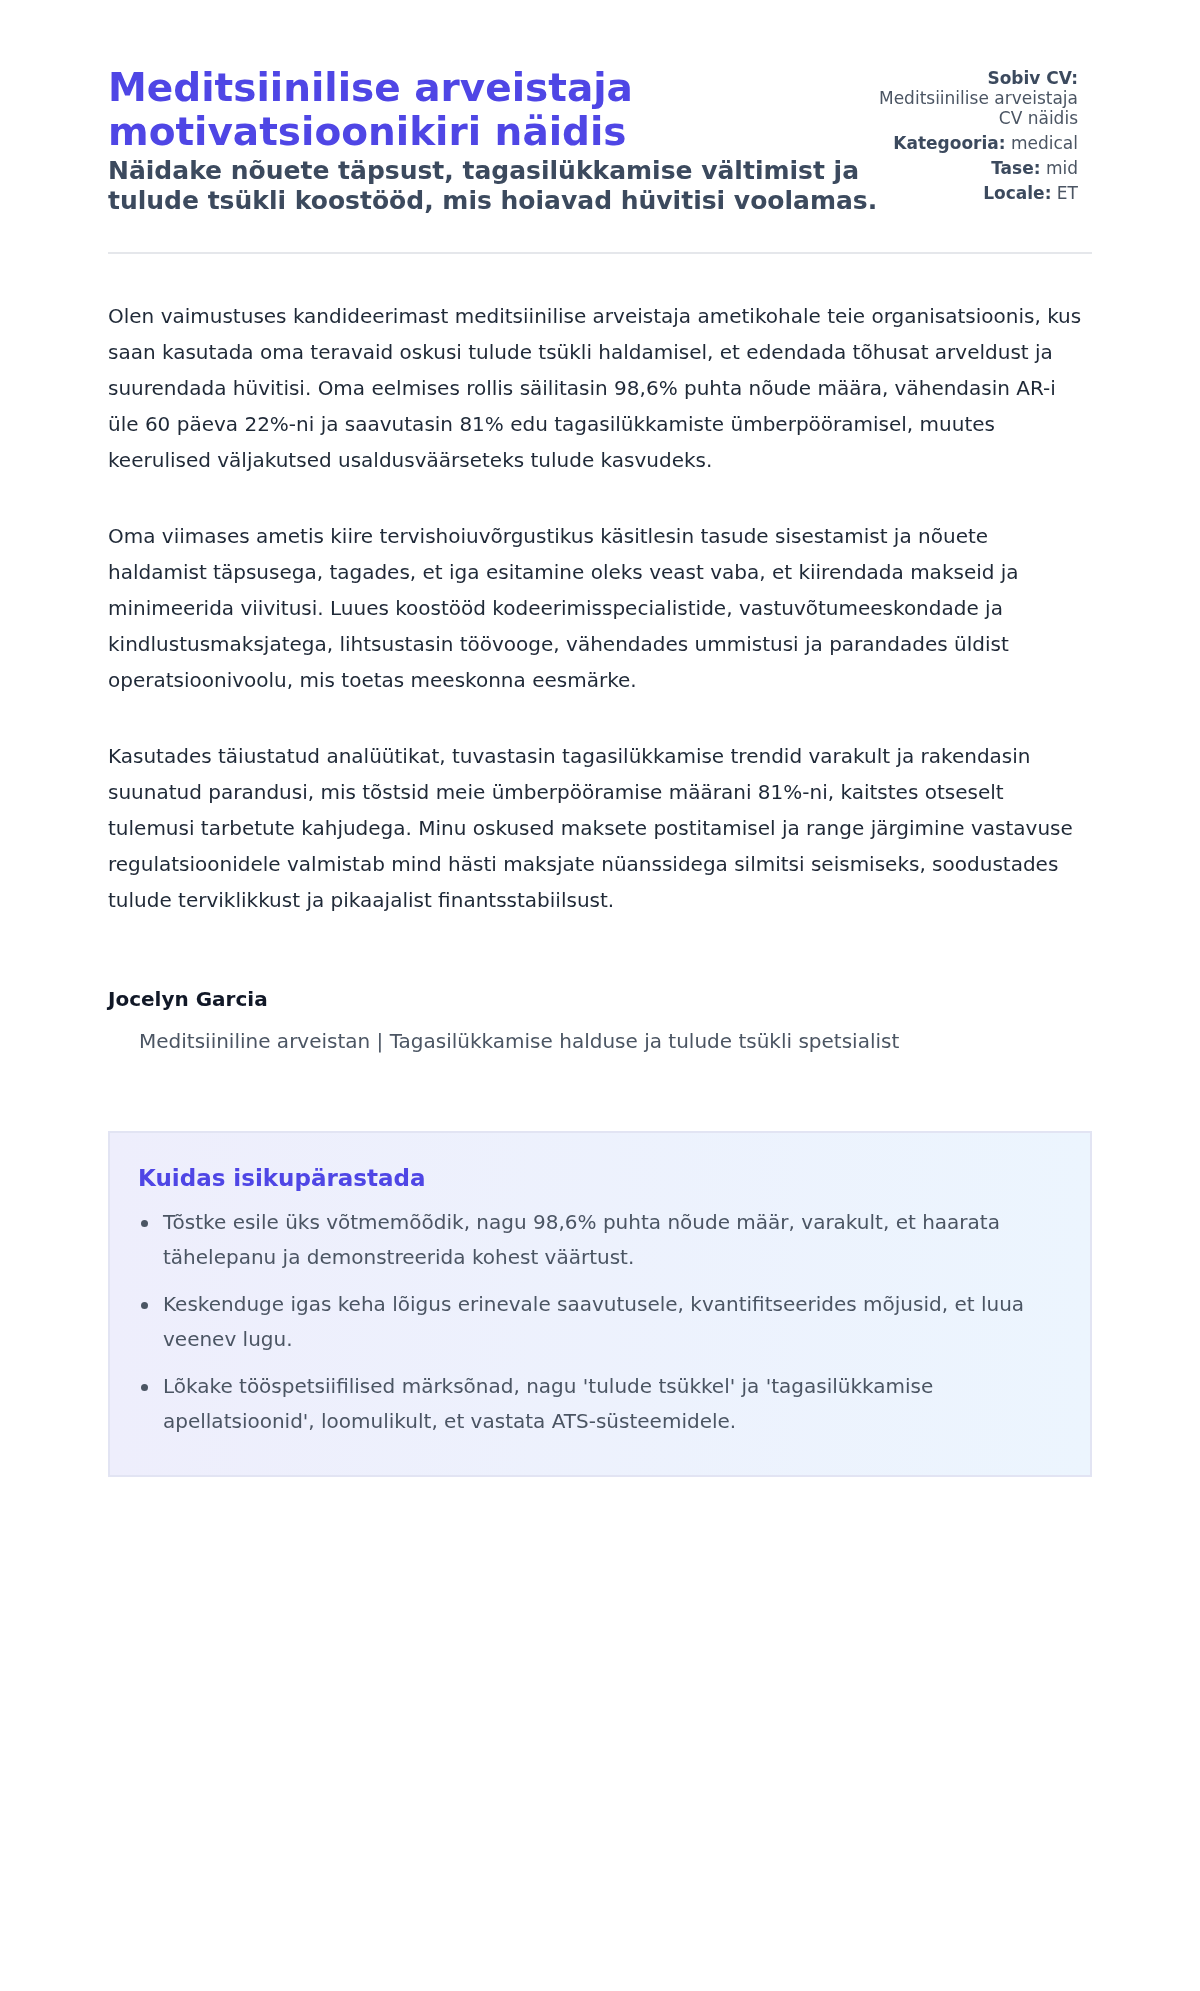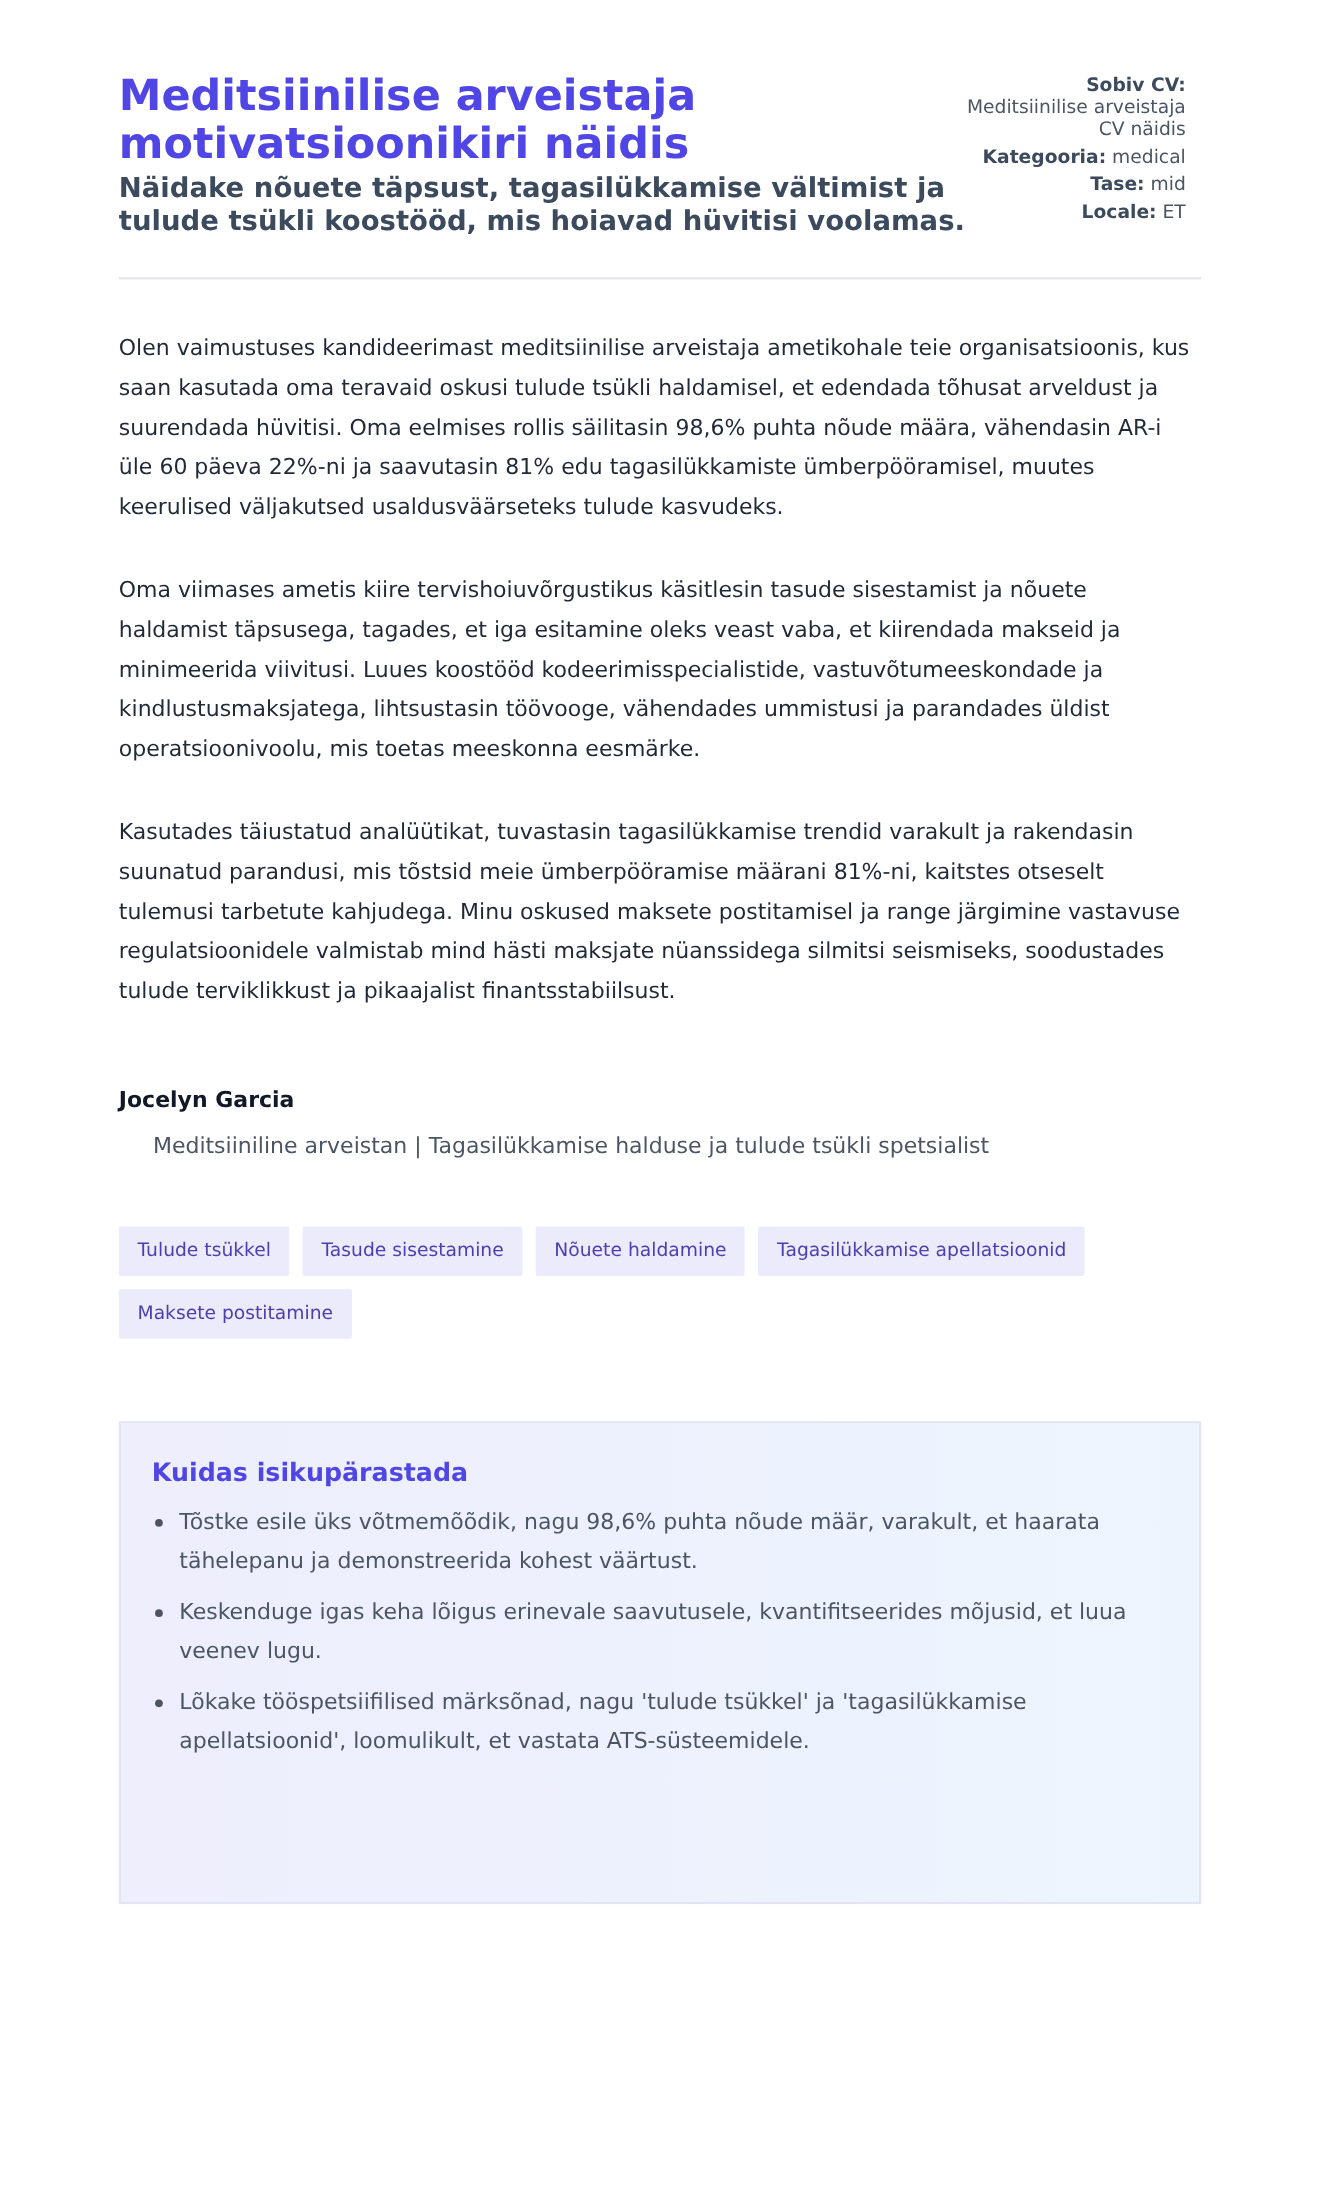--- a/index.html
+++ b/index.html
@@ -88,21 +88,21 @@
     line-height: 45px;
     height: 45px;
     padding: 0 17px;
     border-radius: 2px;
   }
   .tip-box {
     margin-top: 75px;
     border: 2px solid #e2e4f3;
     background: linear-gradient(90deg, #eeeefc 0%, #ecf5fe 100%);
     padding: 30px 28px 34px 28px;
-    height: 439px;
+    height: 346px;
   }
   .tip-title {
     font-size: 23px;
     line-height: 30px;
     font-weight: bold;
     color: #4f46e5;
     margin-bottom: 12px;
   }
   .tip-list { list-style: none; }
   .tip-item {
@@ -157,27 +157,20 @@
     <p class="para">Olen vaimustuses kandideerimast meditsiinilise arveistaja ametikohale teie organisatsioonis, kus saan kasutada oma teravaid oskusi tulude tsükli haldamisel, et edendada tõhusat arveldust ja suurendada hüvitisi. Oma eelmises rollis säilitasin 98,6% puhta nõude määra, vähendasin AR-i üle 60 päeva 22%-ni ja saavutasin 81% edu tagasilükkamiste ümberpööramisel, muutes keerulised väljakutsed usaldusväärseteks tulude kasvudeks.</p>
     <p class="para">Oma viimases ametis kiire tervishoiuvõrgustikus käsitlesin tasude sisestamist ja nõuete haldamist täpsusega, tagades, et iga esitamine oleks veast vaba, et kiirendada makseid ja minimeerida viivitusi. Luues koostööd kodeerimisspecialistide, vastuvõtumeeskondade ja kindlustusmaksjatega, lihtsustasin töövooge, vähendades ummistusi ja parandades üldist operatsioonivoolu, mis toetas meeskonna eesmärke.</p>
     <p class="para">Kasutades täiustatud analüütikat, tuvastasin tagasilükkamise trendid varakult ja rakendasin suunatud parandusi, mis tõstsid meie ümberpööramise määrani 81%-ni, kaitstes otseselt tulemusi tarbetute kahjudega. Minu oskused maksete postitamisel ja range järgimine vastavuse regulatsioonidele valmistab mind hästi maksjate nüanssidega silmitsi seismiseks, soodustades tulude terviklikkust ja pikaajalist finantsstabiilsust.</p>
 
     <div class="signature">
       <div class="sig-name">Jocelyn Garcia</div>
       <div class="sig-role">Meditsiiniline arveistan | Tagasilükkamise halduse ja tulude tsükli spetsialist</div>
     </div>
   </section>
 
-  <div class="tags">
-    <span class="tag">Tulude tsükkel</span>
-    <span class="tag">Tasude sisestamine</span>
-    <span class="tag">Nõuete haldamine</span>
-    <span class="tag">Tagasilükkamise apellatsioonid</span>
-    <span class="tag">Maksete postitamine</span>
-  </div>
 
   <aside class="tip-box">
     <h3 class="tip-title">Kuidas isikupärastada</h3>
     <ul class="tip-list">
       <li class="tip-item">
         <span class="bullet"></span>
         <span>Tõstke esile üks võtmemõõdik, nagu 98,6% puhta nõude määr, varakult, et haarata tähelepanu ja demonstreerida kohest väärtust.</span>
       </li>
       <li class="tip-item">
         <span class="bullet"></span>

